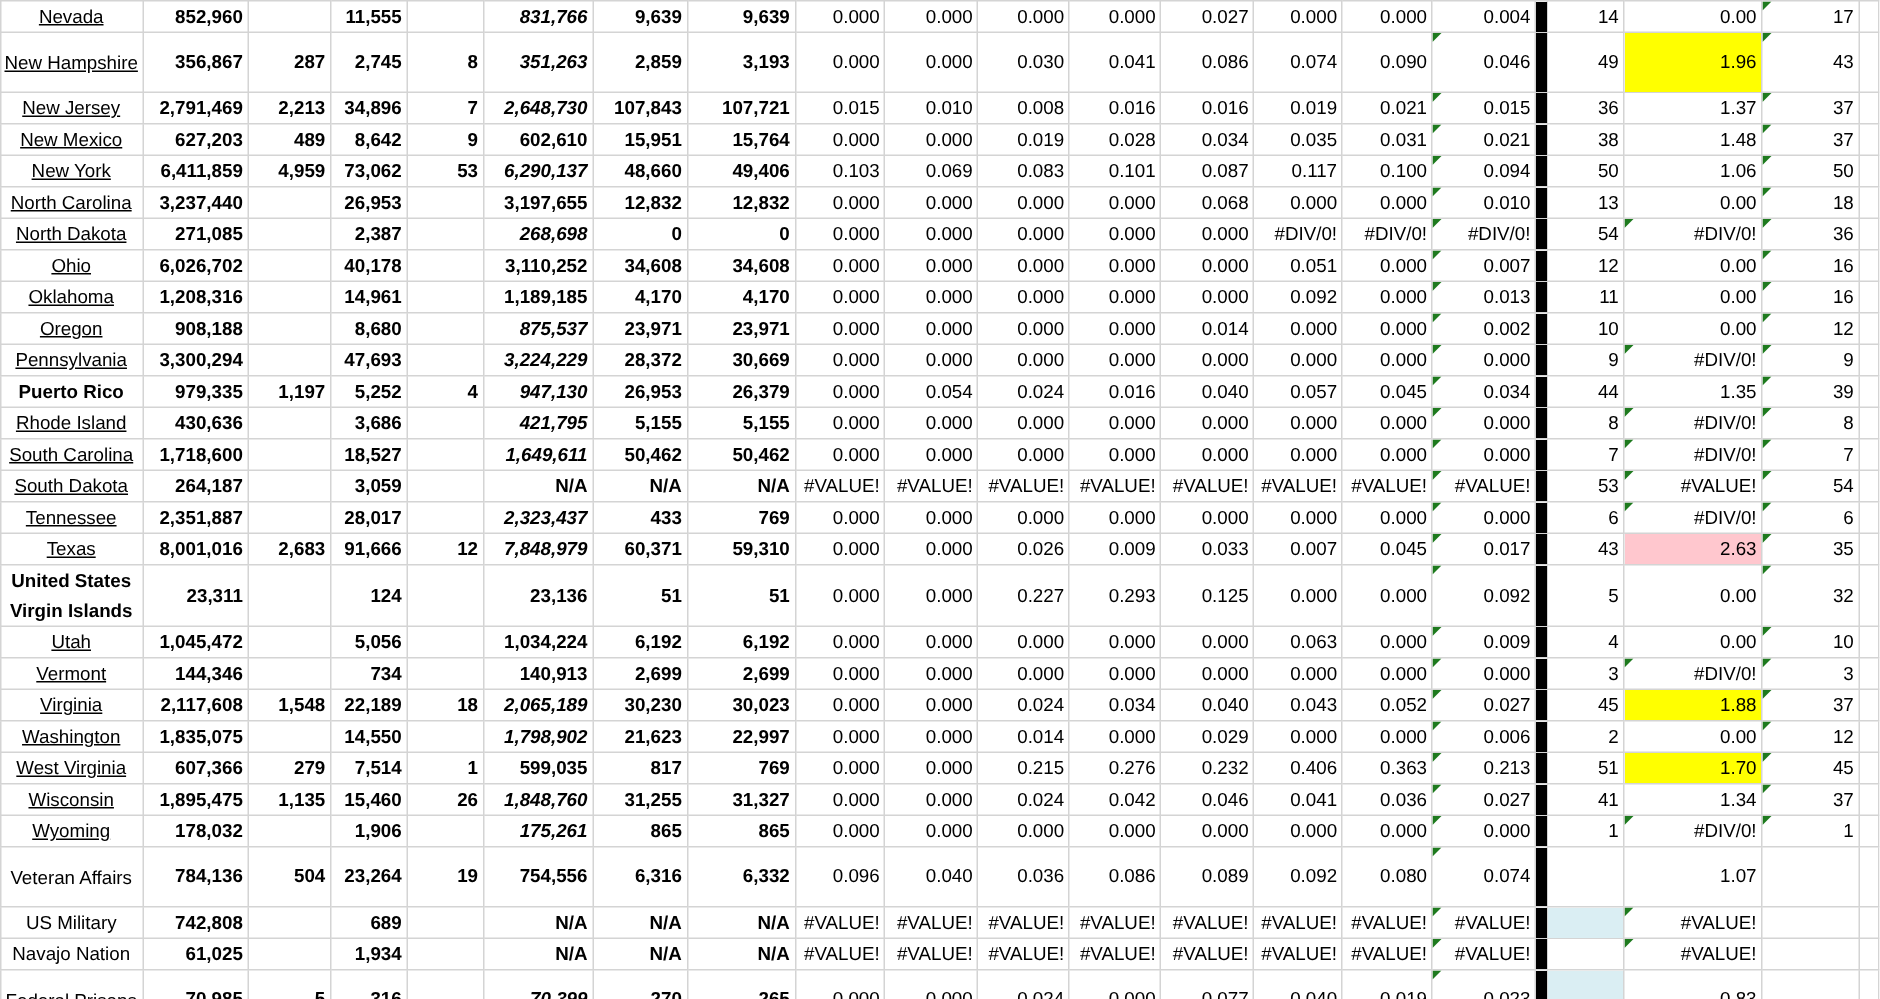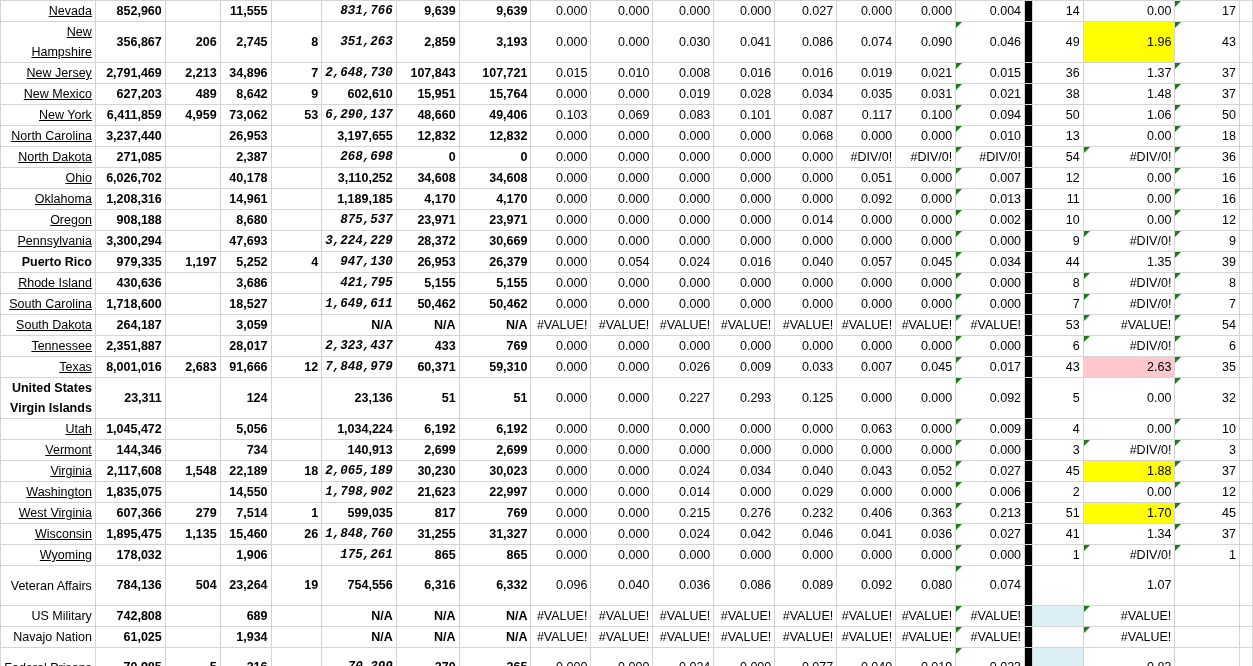--- a/index.html
+++ b/index.html
@@ -1,25 +1,25 @@
 <!DOCTYPE html>
 <html><head>
 <meta charset="utf-8">
 <style>
   html, body { margin:0; padding:0; background:#ffffff; }
   body { width:1253px; height:666px; overflow:hidden; position:relative;
          font-family:"Liberation Sans", "DejaVu Sans", sans-serif; font-size:12.5px; color:#000; }
   table.sheet { border-collapse:collapse; table-layout:fixed; position:absolute; left:0; top:0; }
   table.sheet td { border:1px solid #d4d4d4; padding:0 3px; white-space:nowrap; overflow:hidden;
                    text-align:right; vertical-align:middle; position:relative; line-height:19px; }
-  table.sheet td.name { text-align:right; white-space:normal; line-height:20px; padding-left:2px; }
+  table.sheet td.name { text-align:center; white-space:normal; line-height:20px; padding-left:2px; }
   td.name.link span { text-decoration:underline; }
   td.name.bold { font-weight:bold; }
   td.b { font-weight:bold; }
-  td.i { font-style:italic; font-weight:bold;font-family:Liberation Mono, monospace; }
+  td.i { font-style:italic; font-weight:bold; }
   td.c { text-align:center; }
   td.sep { background:#000; border-color:#000; padding:0; }
   td.yellow { background:#ffff00; }
   td.pink { background:#ffc7ce; }
   td.lblue { background:#daeef3; }
   td.tri::before { content:""; position:absolute; left:0; top:0; width:0; height:0;
                    border-top:6px solid #1e7a1e; border-right:6px solid transparent; }
 </style>
 </head>
 <body>
@@ -68,21 +68,21 @@
         <td>0.004</td>
         <td class="sep"></td>
         <td>14</td>
         <td class="c">0.00</td>
         <td class="tri">17</td>
         <td></td>
       </tr>
       <tr style="height: 40px;">
         <td class="name link"><span>New Hampshire</span></td>
         <td class="b">356,867</td>
-        <td class="b">206</td>
+        <td class="b">287</td>
         <td class="b">2,745</td>
         <td class="b">8</td>
         <td class="i">351,263</td>
         <td class="b">2,859</td>
         <td class="b">3,193</td>
         <td>0.000</td>
         <td>0.000</td>
         <td>0.030</td>
         <td>0.041</td>
         <td>0.086</td>

